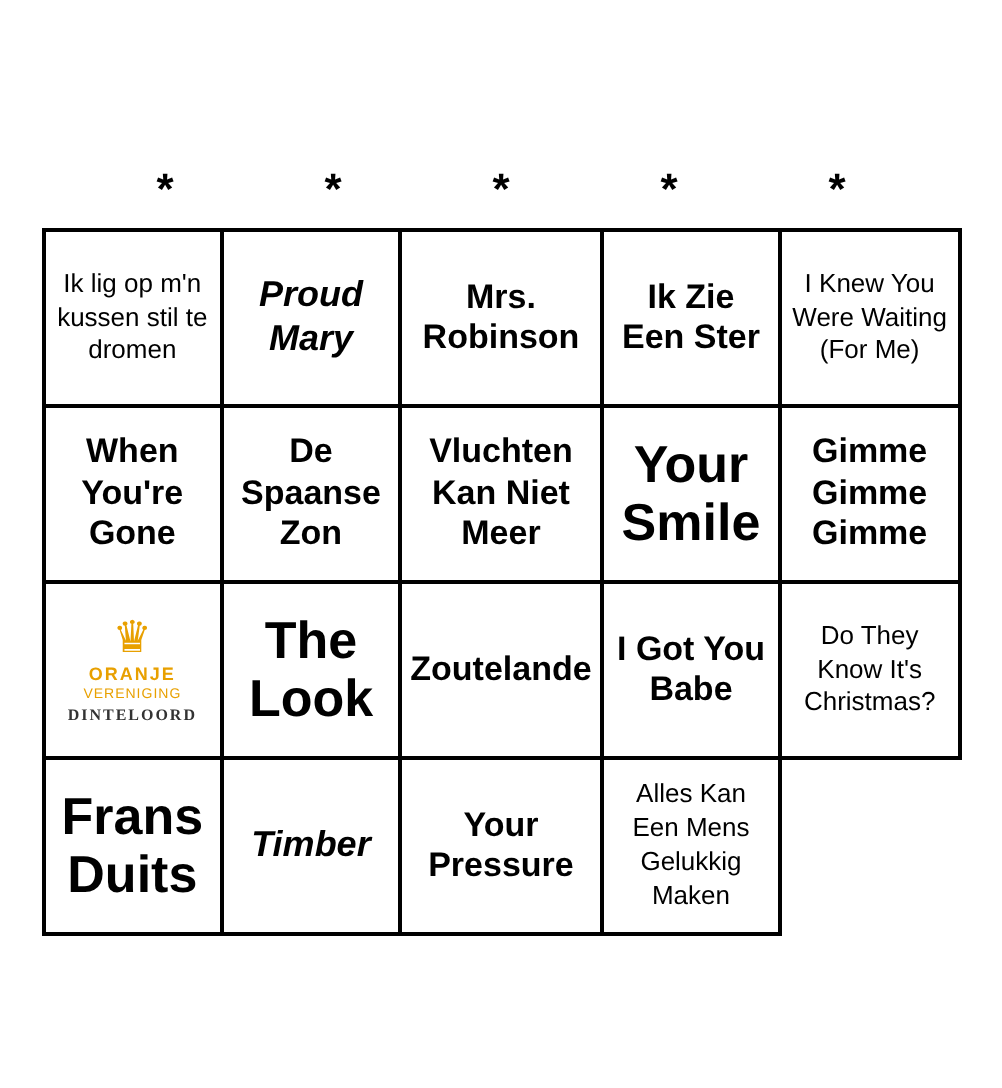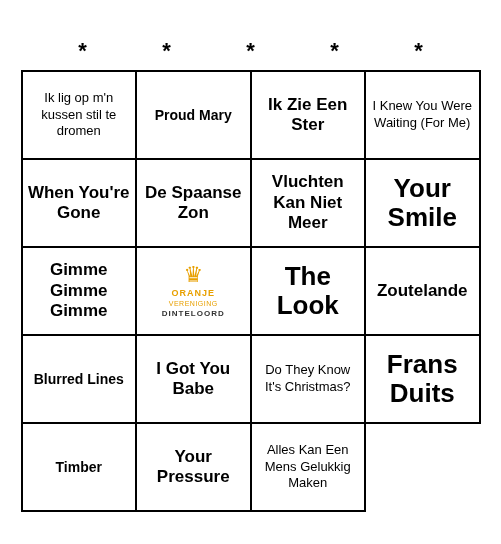--- a/index.html
+++ b/index.html
@@ -19,44 +19,45 @@
     .stars-row {
       display: flex;
       justify-content: space-around;
       padding: 6px 20px 6px 20px;
       font-size: 22px;
       font-weight: bold;
       color: #000;
     }
     .bingo-grid {
       display: grid;
-      grid-template-columns: repeat(4, 1fr);
+      grid-template-columns: repeat(5, 1fr);
       border-left: 2px solid #000;
       border-top: 2px solid #000;
     }
     .bingo-cell {
       border-right: 2px solid #000;
       border-bottom: 2px solid #000;
       min-height: 88px;
       display: flex;
       align-items: center;
       justify-content: center;
       text-align: center;
       padding: 4px;
       position: relative;
     }
     .cell-text {
       font-size: 13px;
       line-height: 1.3;
       color: #000;
     }
     .cell-text.large {
-      font-size: 14px;
+      font-size: 18px;
       font-weight: bold;
       line-height: 1.2;
+      font-style: italic;
     }
     .cell-text.medium {
       font-size: 17px;
       font-weight: bold;
       line-height: 1.2;
     }
     .cell-text.xlarge {
       font-size: 26px;
       font-weight: bold;
       line-height: 1.1;
@@ -83,40 +84,44 @@
     .logo-text-vereniging {
       font-size: 7px;
       color: #e8a000;
       letter-spacing: 0.5px;
     }
     .logo-text-dinteloord {
       font-size: 8px;
       font-weight: bold;
       color: #333;
       letter-spacing: 1px;
+      font-family: Liberation Serif, serif;
     }
   </style>
 </head>
 <body>
 
 <div class="bingo-container">
   <div class="stars-row">
     <span>*</span>
     <span>*</span>
     <span>*</span>
     <span>*</span>
     <span>*</span>
   </div>
   <div class="bingo-grid">
 
     <div class="bingo-cell">
       <span class="cell-text">Ik lig op m'n kussen stil te dromen</span>
     </div>
     <div class="bingo-cell">
       <span class="cell-text large">Proud Mary</span>
+    </div>
+    <div class="bingo-cell">
+      <span class="cell-text medium">Mrs. Robinson</span>
     </div>
     <div class="bingo-cell">
       <span class="cell-text medium">Ik Zie Een Ster</span>
     </div>
 
     <div class="bingo-cell">
       <span class="cell-text">I Knew You Were Waiting (For Me)</span>
     </div>
     <div class="bingo-cell">
       <span class="cell-text medium">When You're Gone</span>
@@ -141,23 +146,20 @@
       <span class="logo-text-dinteloord">DINTELOORD</span>
     </div>
     <div class="bingo-cell">
       <span class="cell-text xlarge">The Look</span>
     </div>
     <div class="bingo-cell">
       <span class="cell-text medium">Zoutelande</span>
     </div>
 
     <div class="bingo-cell">
-      <span class="cell-text large">Blurred Lines</span>
-    </div>
-    <div class="bingo-cell">
       <span class="cell-text medium">I Got You Babe</span>
     </div>
     <div class="bingo-cell">
       <span class="cell-text">Do They Know It's Christmas?</span>
     </div>
     <div class="bingo-cell">
       <span class="cell-text xlarge">Frans Duits</span>
     </div>
 
     <div class="bingo-cell">

